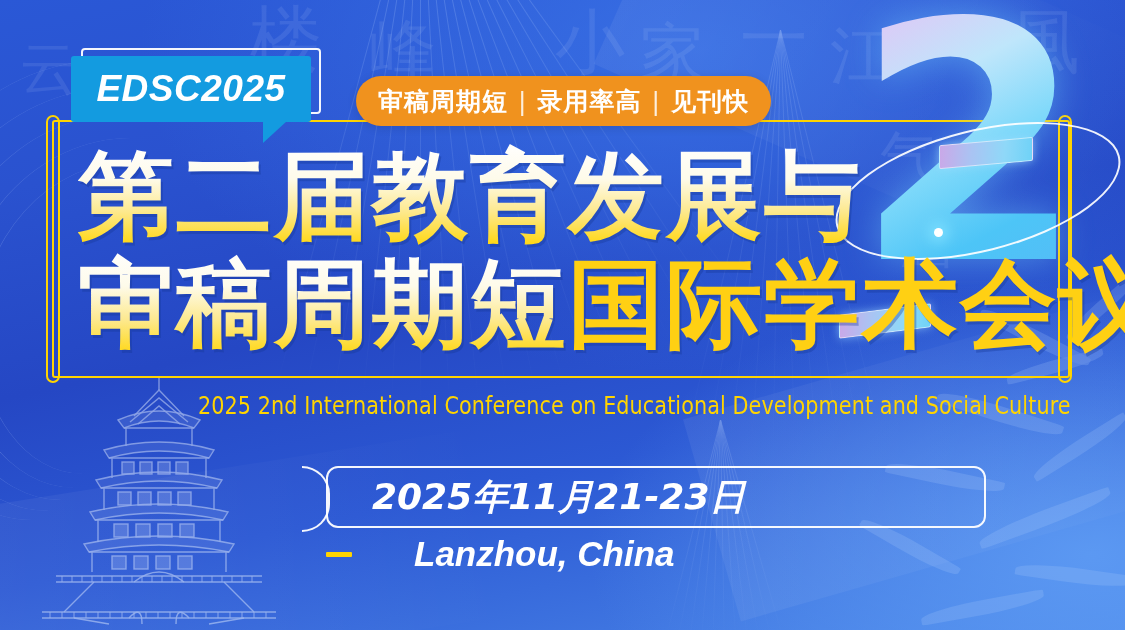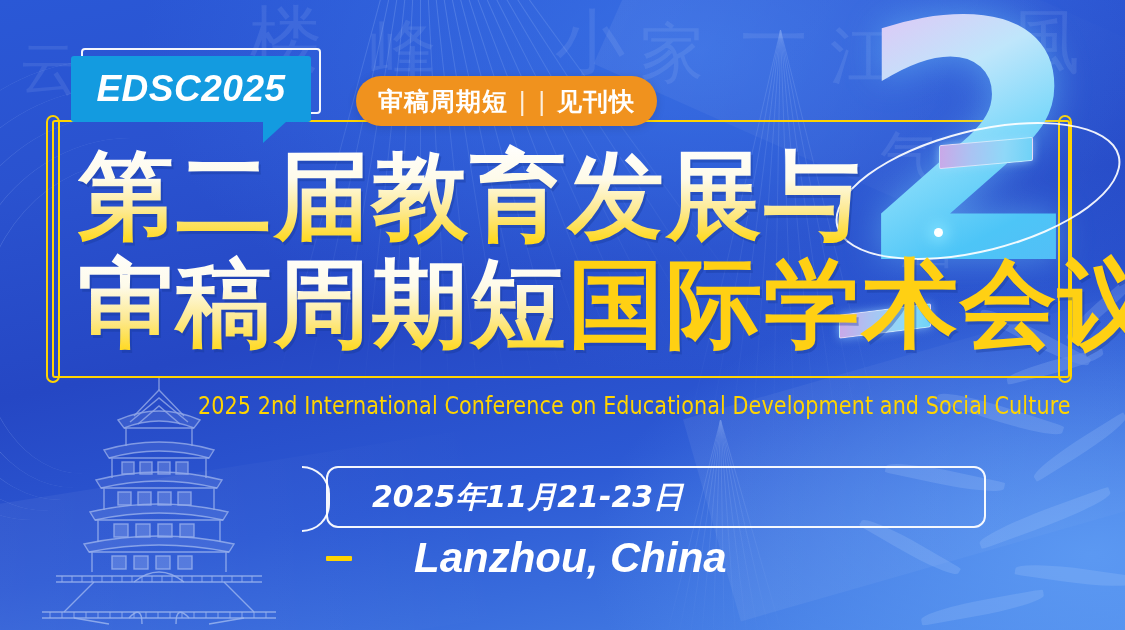--- a/index.html
+++ b/index.html
@@ -172,21 +172,21 @@
     border:2px solid rgba(255,255,255,.95); border-radius:12px;
     display:flex; align-items:center;
   }
   .bracket{
     position:absolute; left:-26px; top:-2px; width:28px; height:66px;
     border:2px solid rgba(255,255,255,.95);
     border-left:none;
     border-radius:0 34px 34px 0;
   }
   .date-cn{
-    color:#fff; font-style:italic; font-weight:700; font-size:30px;
+    color:#fff; font-style:italic; font-weight:700; font-size:36px;
     margin-left:44px; letter-spacing:0px; white-space:nowrap;
     font-family:"DejaVu Sans","Liberation Sans",sans-serif;
   }
   .place-cn{
     color:#fff; font-style:italic; font-weight:700; font-size:36px;
     margin-left:38px; white-space:nowrap;
     font-family:"DejaVu Sans","Liberation Sans",sans-serif;
   }
   .enline{
     position:absolute; left:326px; top:534px;
@@ -194,21 +194,21 @@
   }
   .dash{
     display:inline-block; width:26px; height:5px; background:#FFD400;
     margin-right:16px; border-radius:1px;
   }
   .date-en{
     color:#fff; font-style:italic; font-weight:700; font-size:31px;
     font-family:"Liberation Sans","DejaVu Sans",sans-serif;
   }
   .place-en{
-    color:#fff; font-style:italic; font-weight:700; font-size:42px;
+    color:#fff; font-style:italic; font-weight:700; font-size:35px;
     margin-left:46px;
     font-family:"Liberation Sans","DejaVu Sans",sans-serif;
   }
 </style>
 </head>
 <body>
 
 <div class="banner">
 
   <div class="bg-layer">
@@ -380,20 +380,21 @@
     <div class="badge-outline"></div>
     <div class="badge">
       <span class="badge-text">EDSC2025</span>
       <span class="badge-tail"></span>
     </div>
   </div>
 
   <div class="pill">
     <span>审稿周期短</span>
     <span class="sep">|</span>
+    <span>录用率高</span>
     <span class="sep">|</span>
     <span>见刊快</span>
   </div>
 
   <div class="title">
     <div class="tline grad">第二届教育发展与</div>
     <div class="tline">
       <span class="grad">审稿周期短</span><span class="solidy">国际学术会议</span>
     </div>
   </div>

